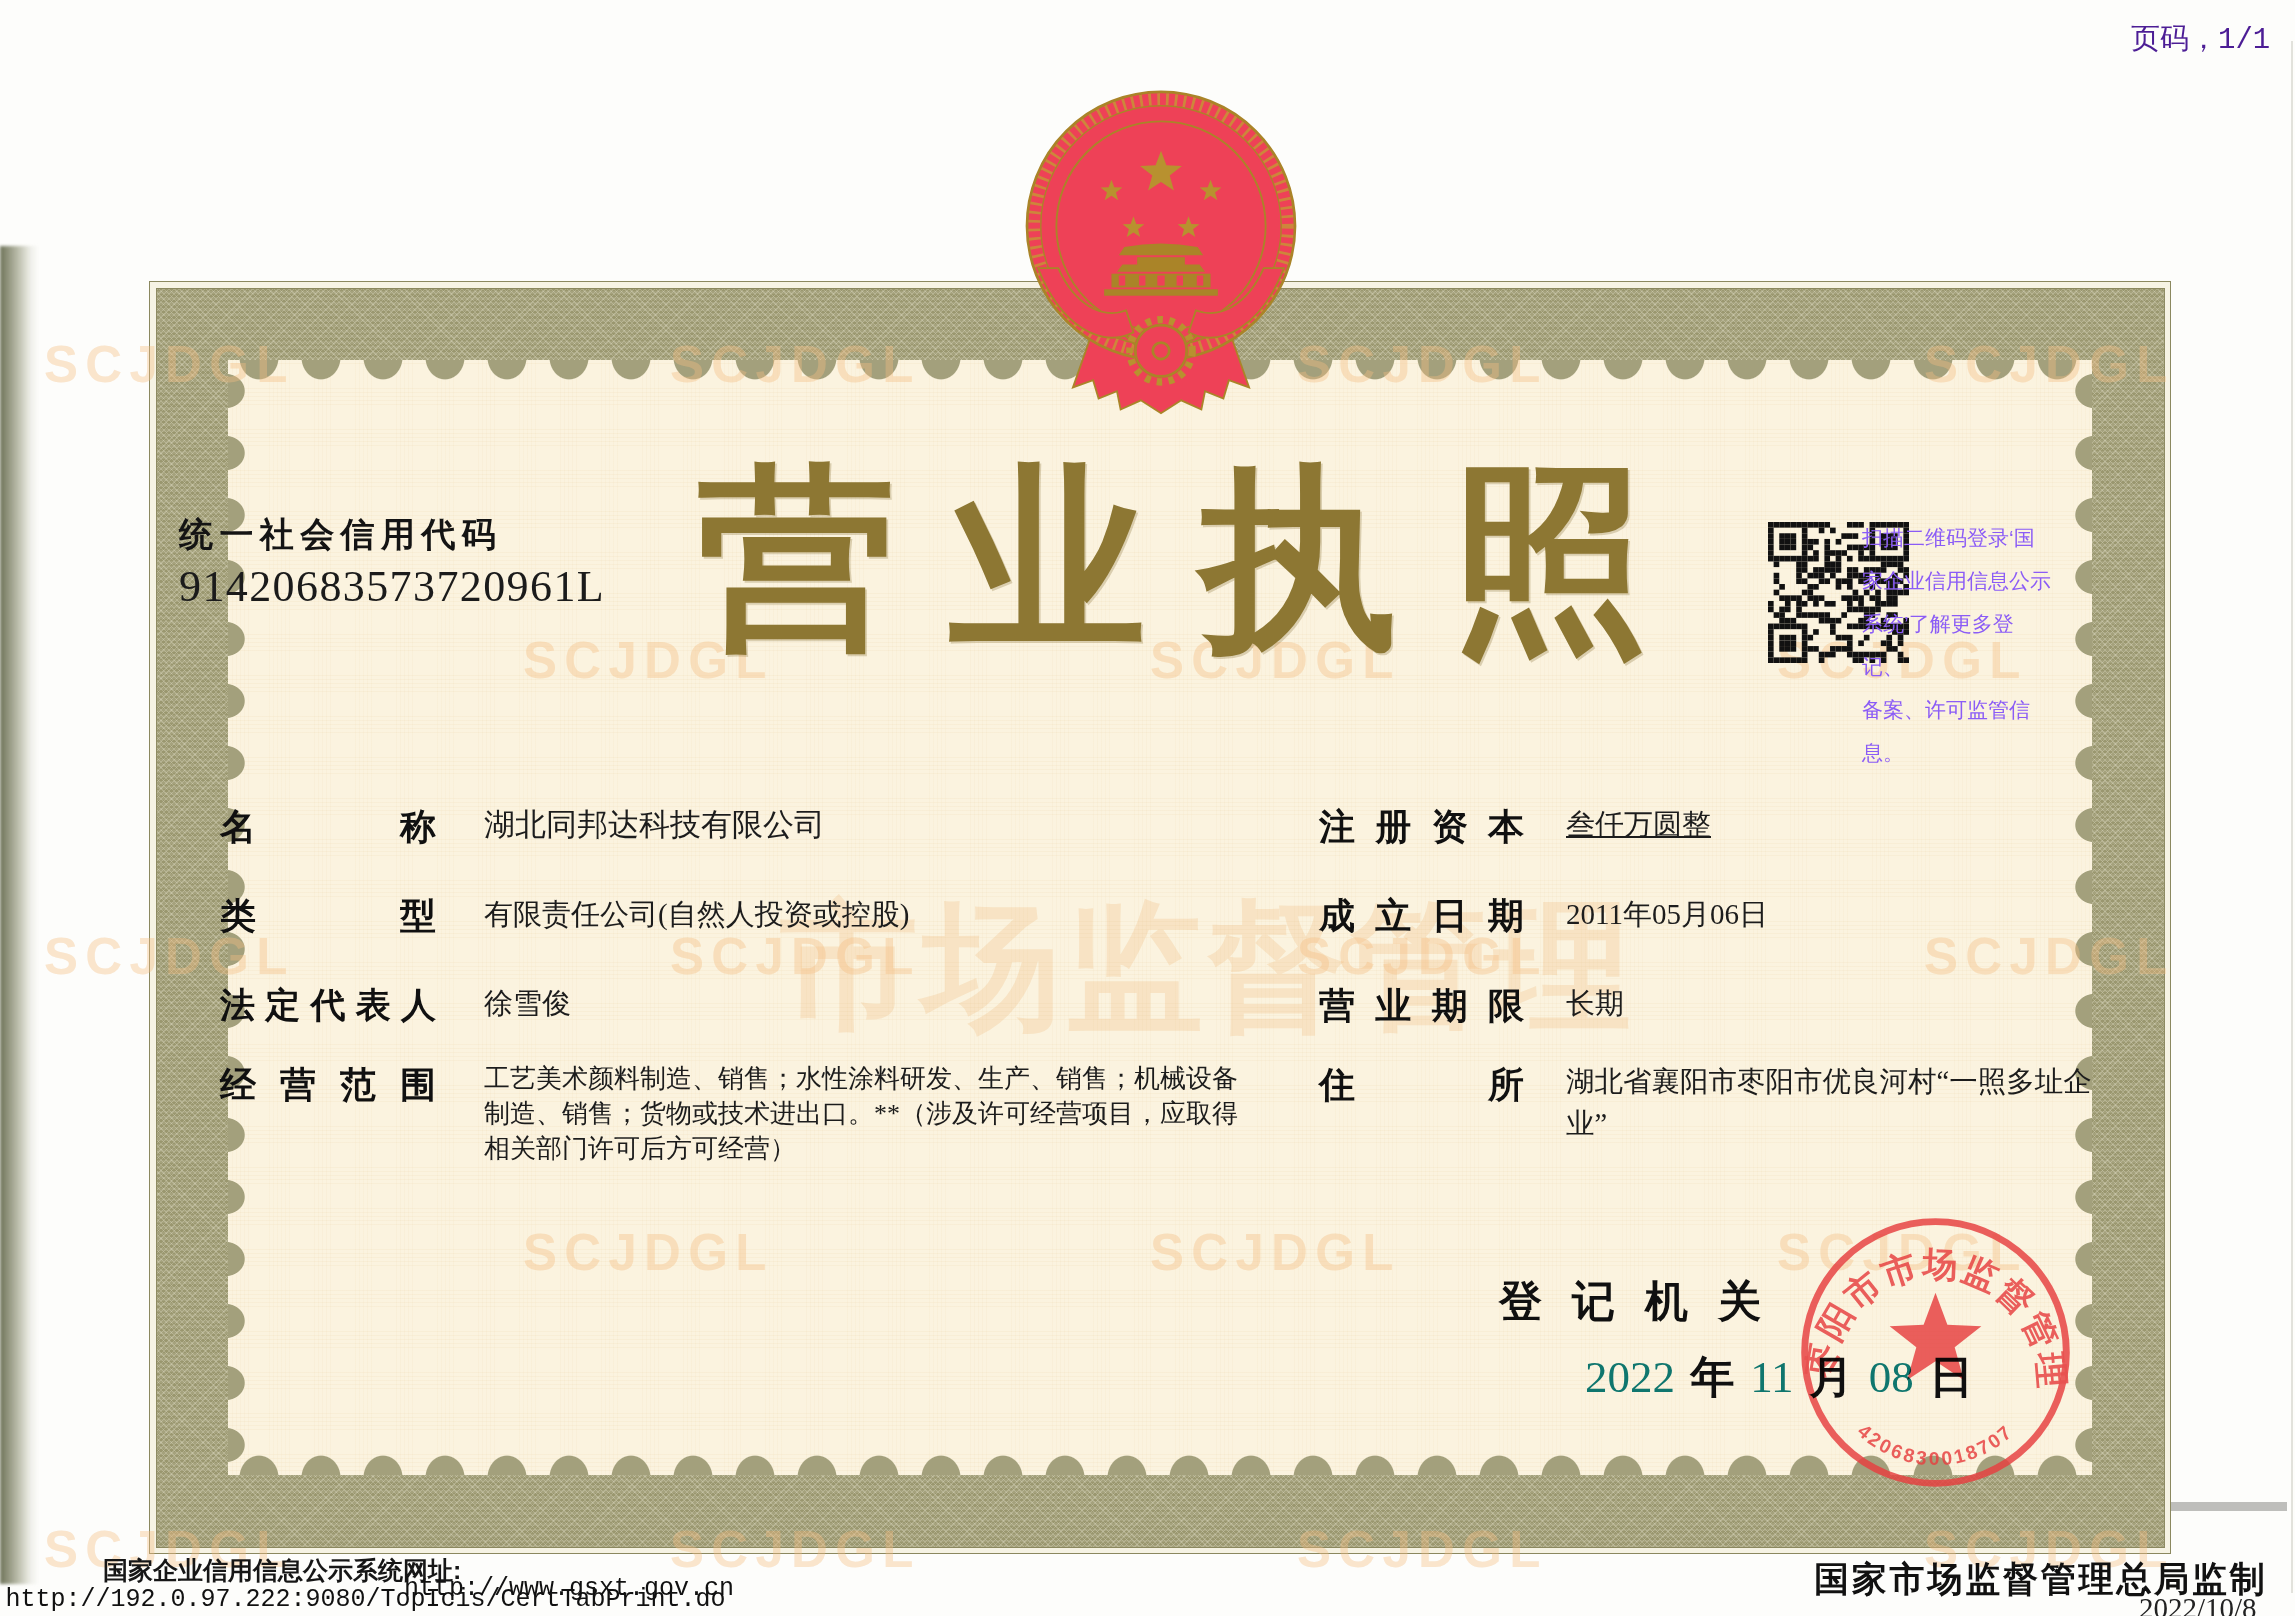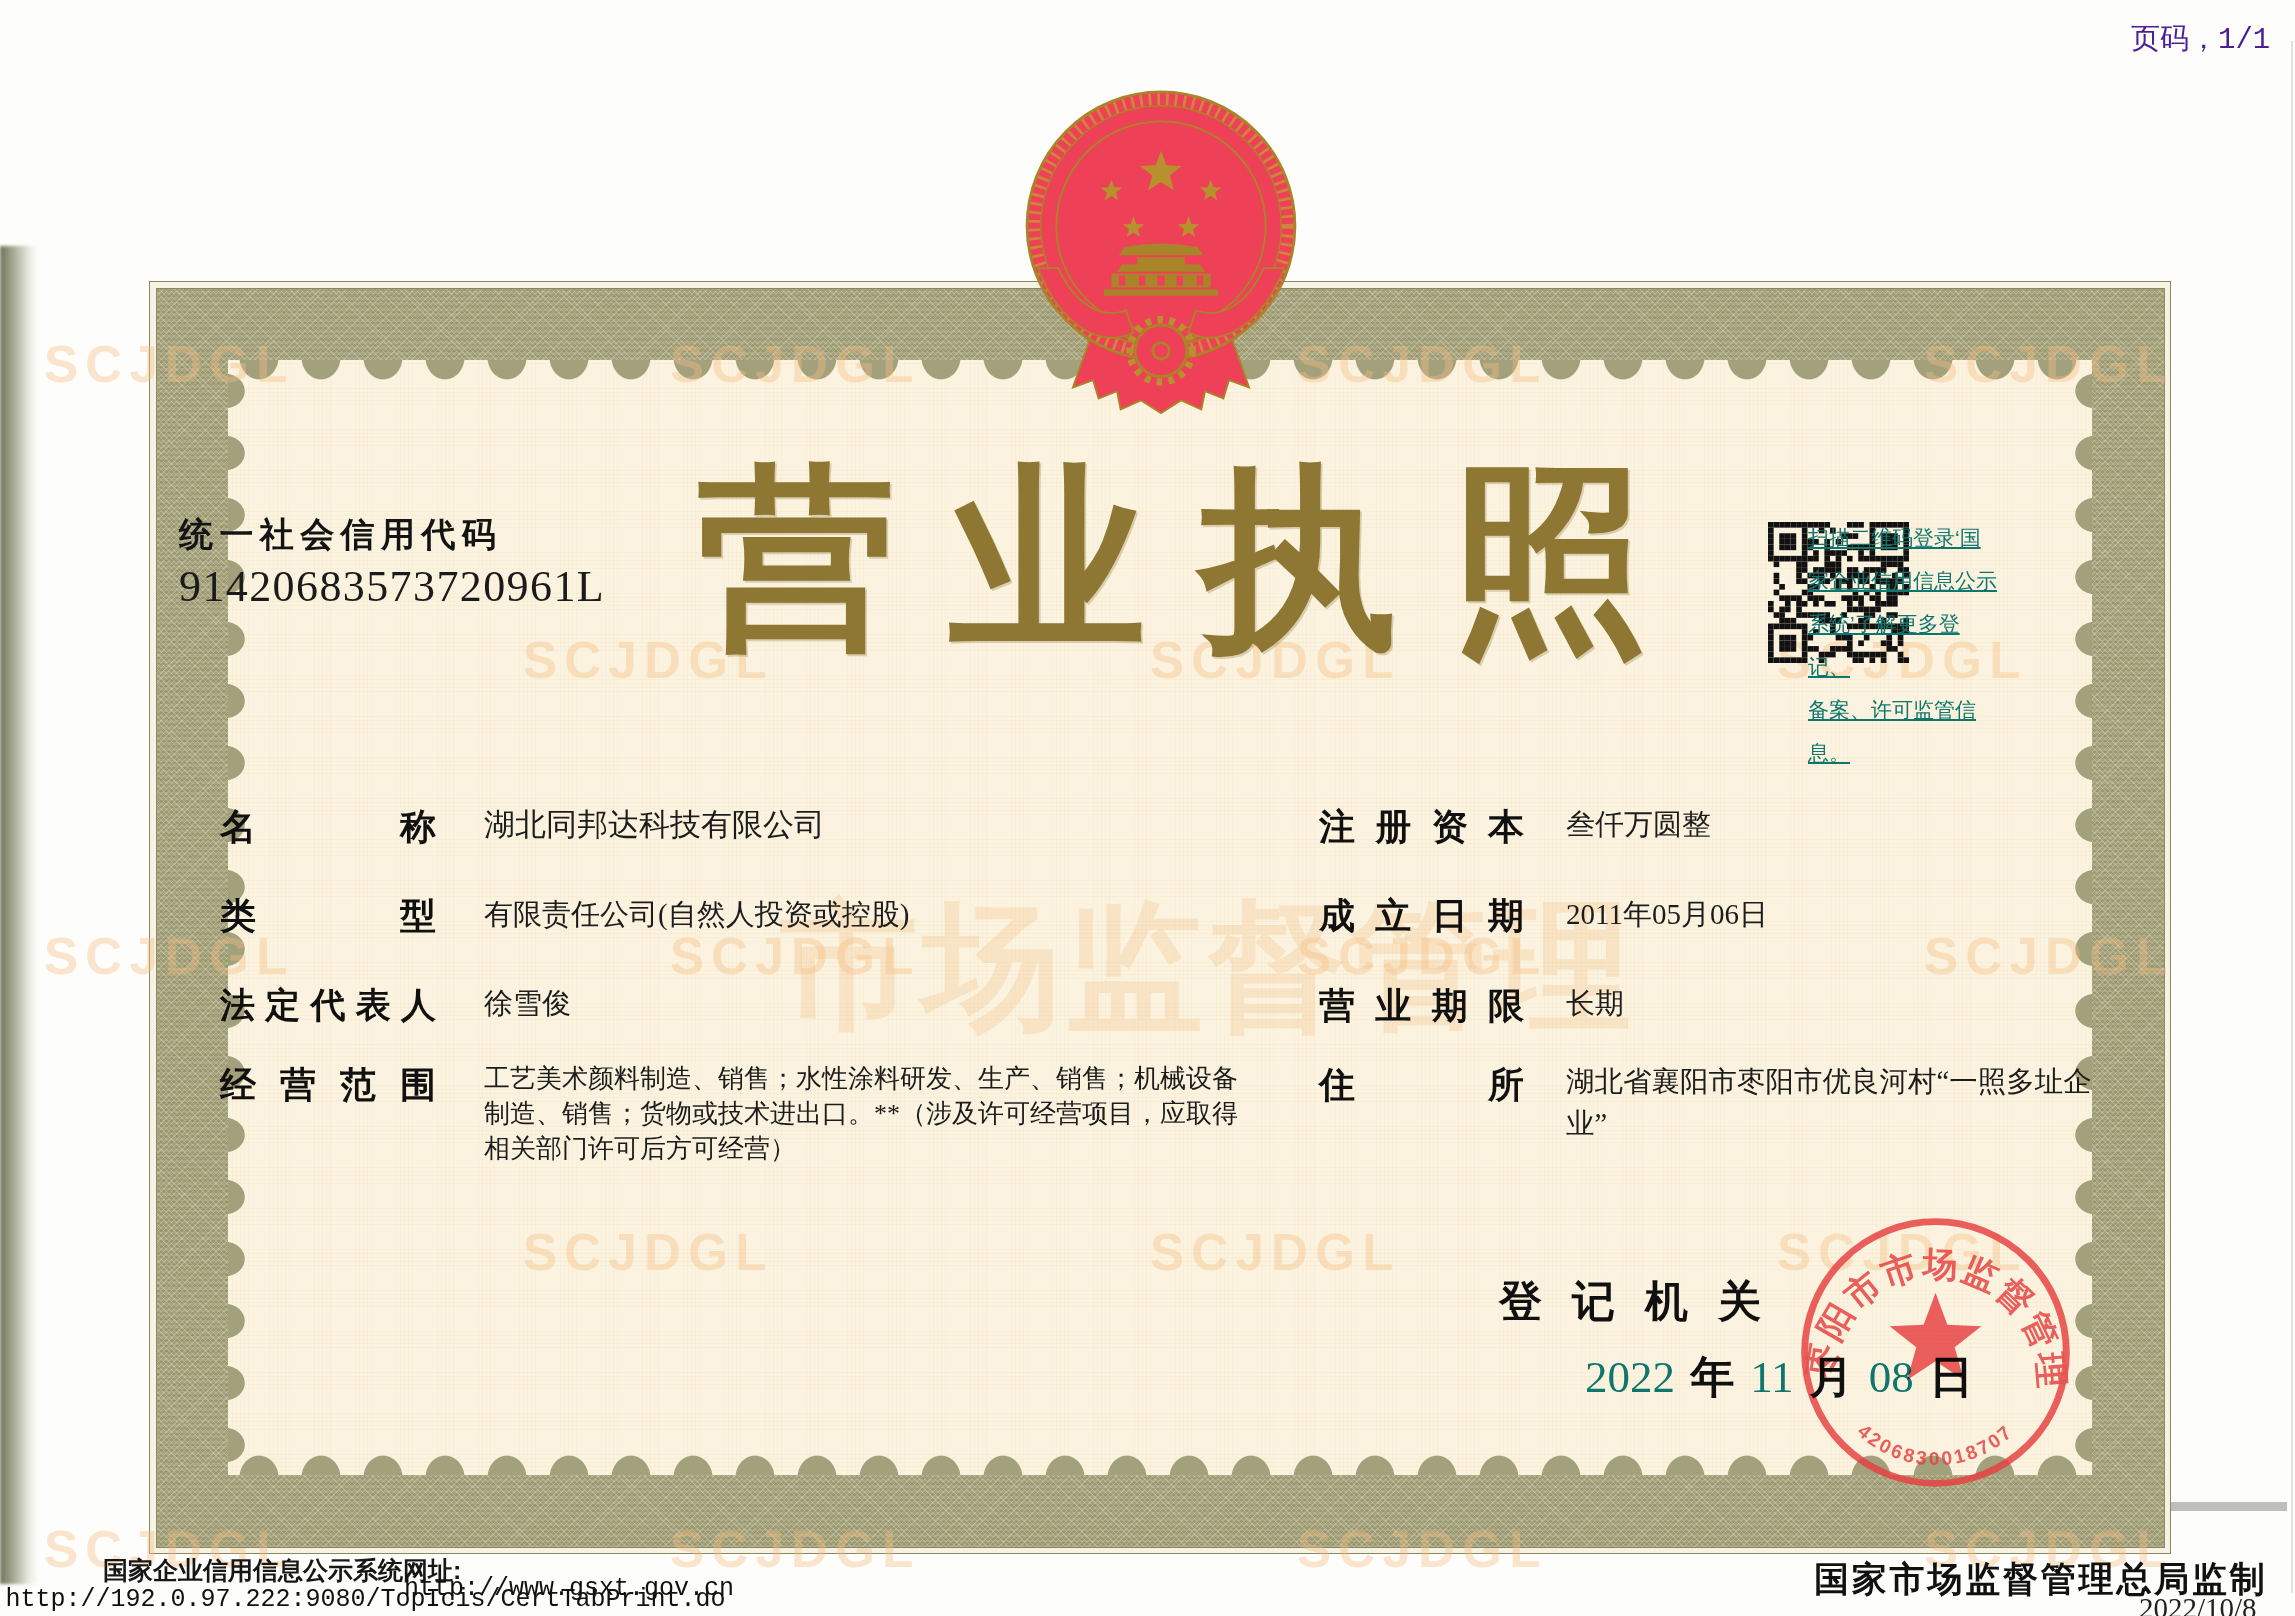--- a/index.html
+++ b/index.html
@@ -47,21 +47,21 @@
   
   #content{left:0;top:0;width:2354px;height:1616px;z-index:4;}
   .page-number{left:2131px;top:19px;font-family:Liberation Mono, monospace;font-size:29px;color:#4c1d95;}
   .title{left:698px;top:460px;font-family:"Liberation Serif",serif;font-weight:700;
          font-size:197px;line-height:202px;letter-spacing:54px;color:#8d7733;white-space:nowrap;
          text-shadow:1.8px 1.8px 0 rgba(120,95,30,.25);}
   .credit-label{left:179px;top:512px;font-size:34px;font-weight:700;letter-spacing:6.4px;color:#141414;}
   .credit-code{left:179px;top:561px;font-family:"Liberation Serif",serif;font-size:44px;letter-spacing:1.4px;color:#1b1b1b;}
 
   .qr-box{left:1768px;top:522px;width:141px;height:141px;}
-  .qr-caption{left:1808px;top:516px;width:193px;font-size:21px;line-height:43px;color:#0f766e;text-decoration:underline;}
+  .qr-caption{left:1862px;top:516px;width:193px;font-size:21px;line-height:43px;color:#8b5cf6;}
 
   .flabel{display:flex;justify-content:space-between;font-weight:700;font-size:36px;color:#101010;
           font-family:"Liberation Sans",sans-serif;}
   .fvalue{font-family:"Liberation Serif",serif;color:#1c1c1c;margin-left:20px;}
 
   .reg-label{left:1499px;top:1273px;width:262px;font-size:43px;}
   .date-line{left:1585px;top:1348px;display:flex;gap:15.6px;align-items:baseline;white-space:nowrap;}
   .date-num{font-family:Liberation Serif, serif;font-size:45px;color:#0f766e;}
   .date-unit{font-weight:700;font-size:44px;color:#101010;}
 
@@ -526,21 +526,21 @@
       <span>围</span>
     </div>
   <div class="abs fvalue" style="left:464px;top:1061px;width:771px;font-size:26px;line-height:35px;">工艺美术颜料制造、销售；水性涂料研发、生产、销售；机械设备制造、销售；货物或技术进出口。**（涉及许可经营项目，应取得相关部门许可后方可经营）</div>
 
   <div class="abs flabel" style="left:1319px;top:803px;width:205px;">
       <span>注</span>
       <span>册</span>
       <span>资</span>
       <span>本</span>
     </div>
-  <div class="abs fvalue" style="left:1546px;top:805px;font-size:29px;">叁仟万圆整</div>
+  <div class="abs fvalue" style="left:1546px;top:805px;font-size:29px;text-decoration:underline;">叁仟万圆整</div>
 
   <div class="abs flabel" style="left:1319px;top:892px;width:205px;">
       <span>成</span>
       <span>立</span>
       <span>日</span>
       <span>期</span>
     </div>
   <div class="abs fvalue" style="left:1546px;top:895px;font-size:29px;">2011年05月06日</div>
 
   <div class="abs flabel" style="left:1319px;top:982px;width:205px;">

